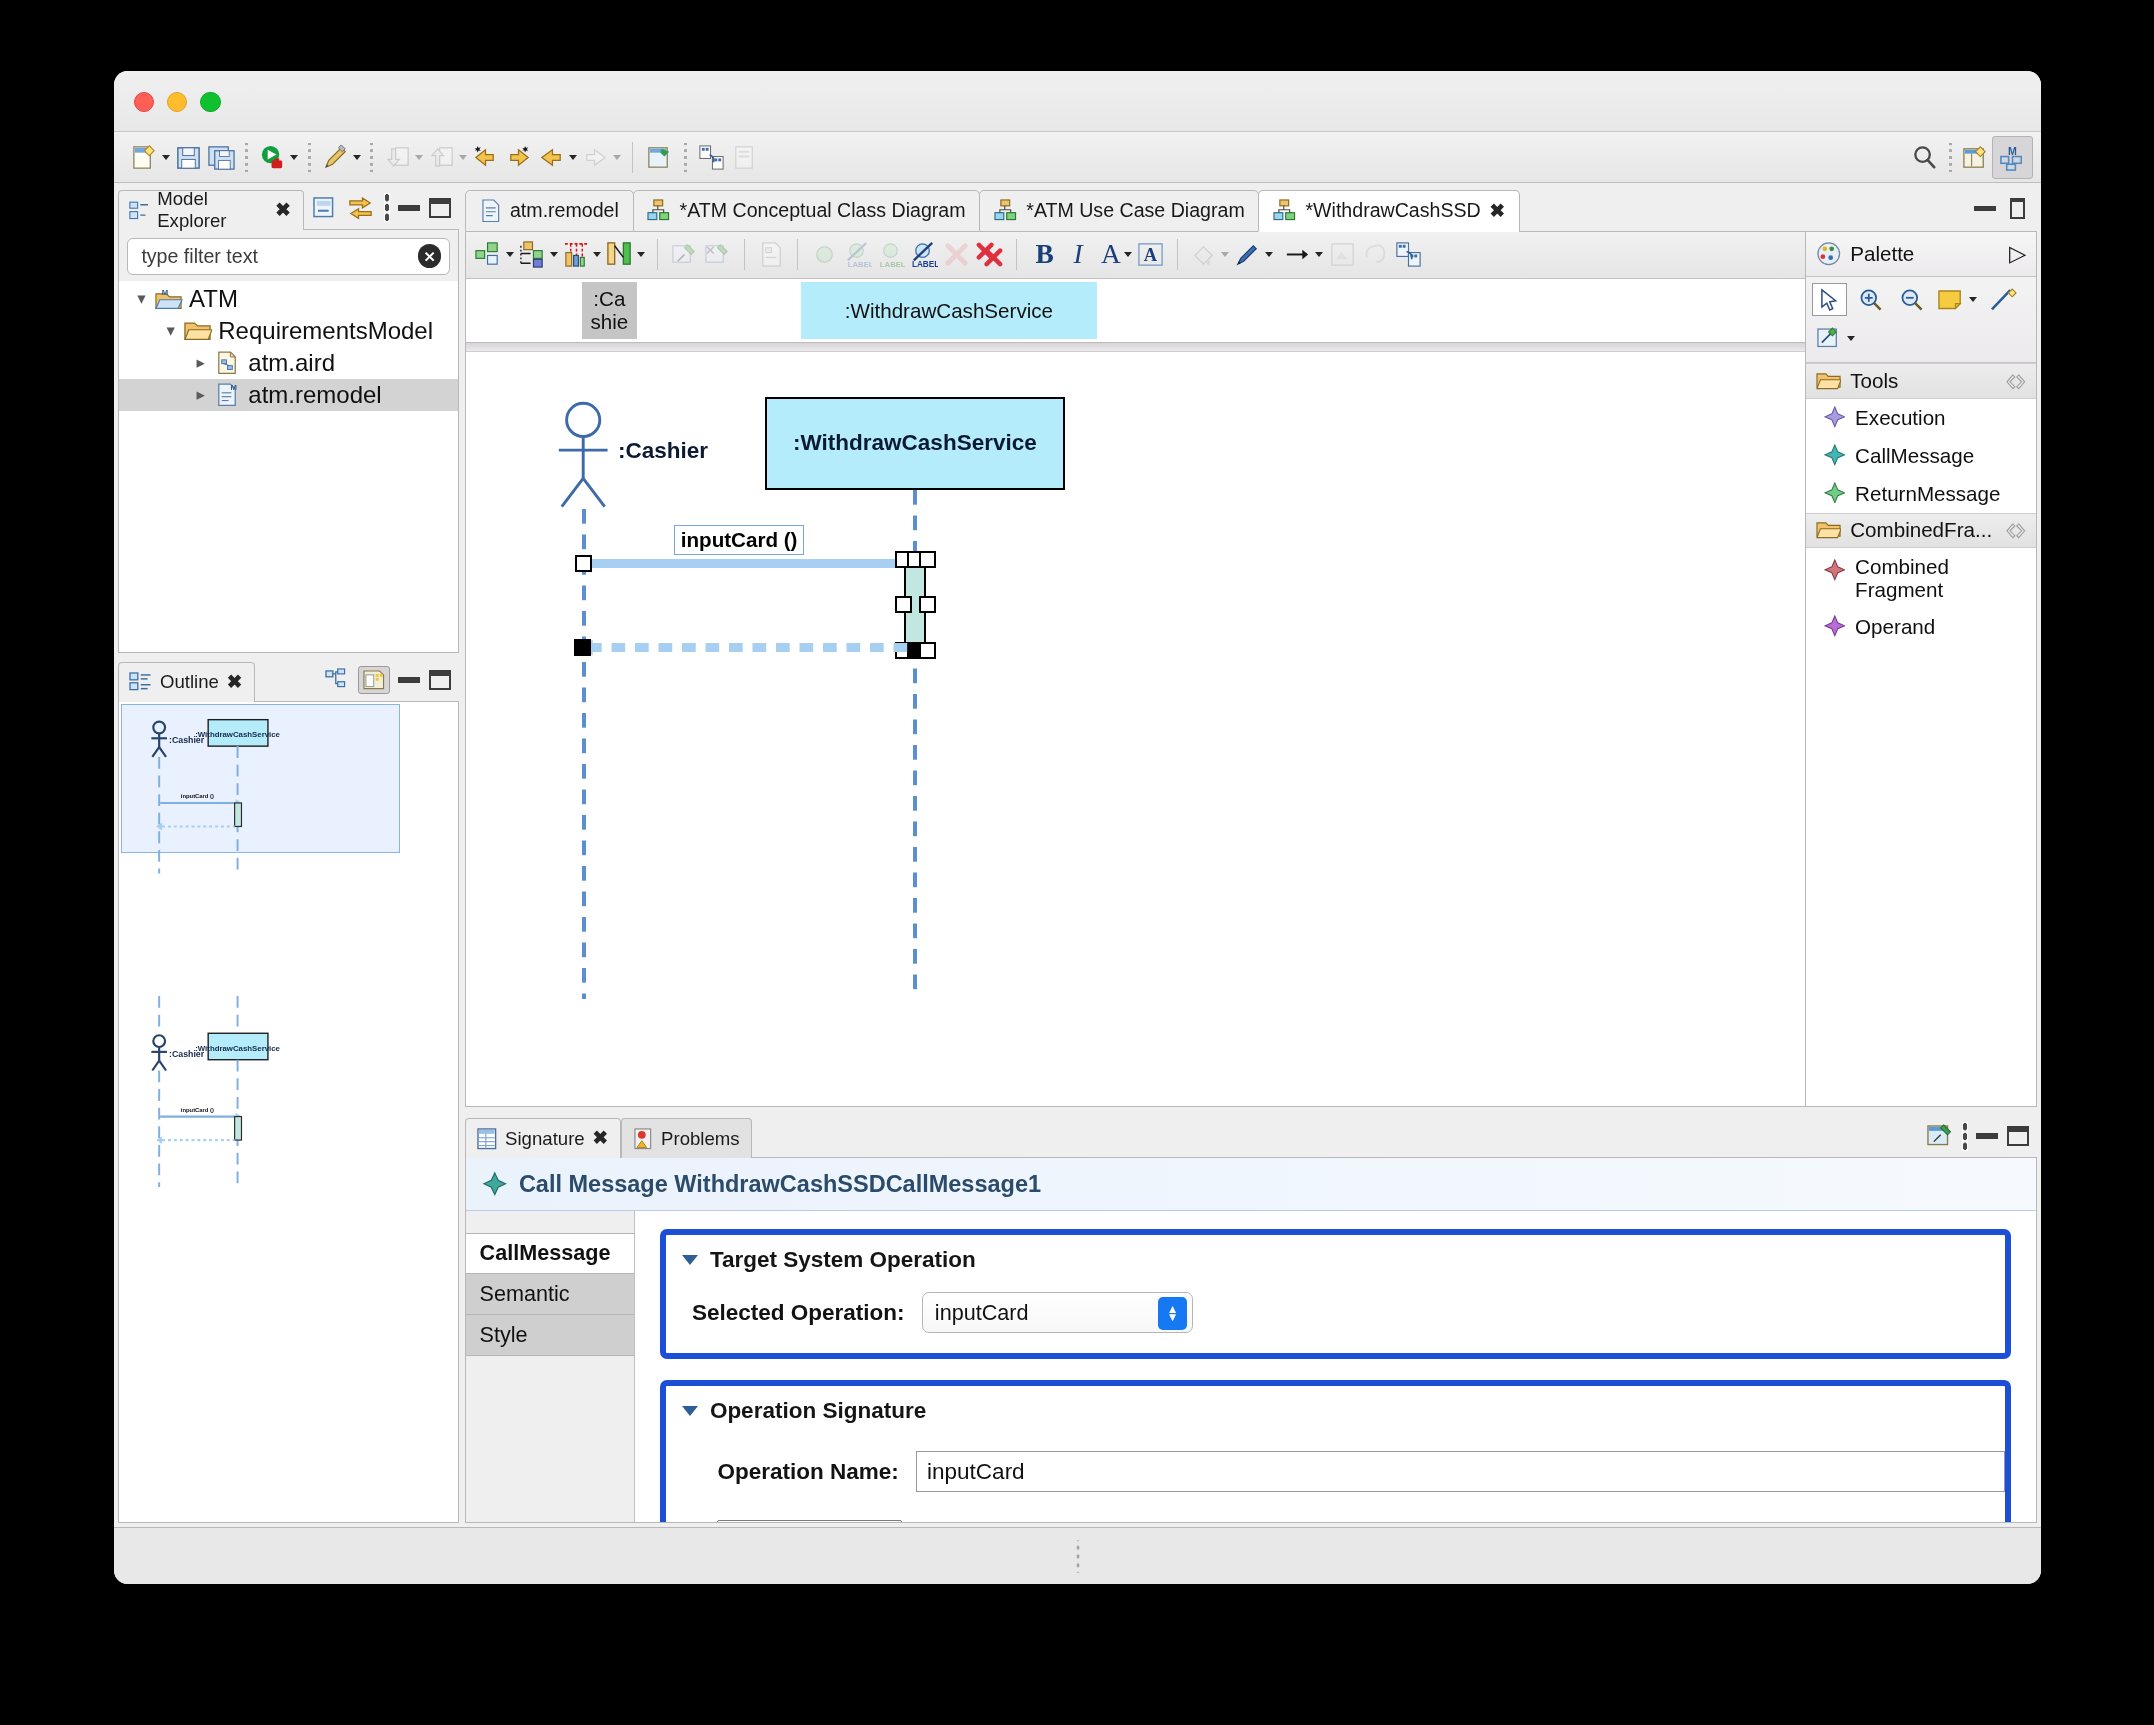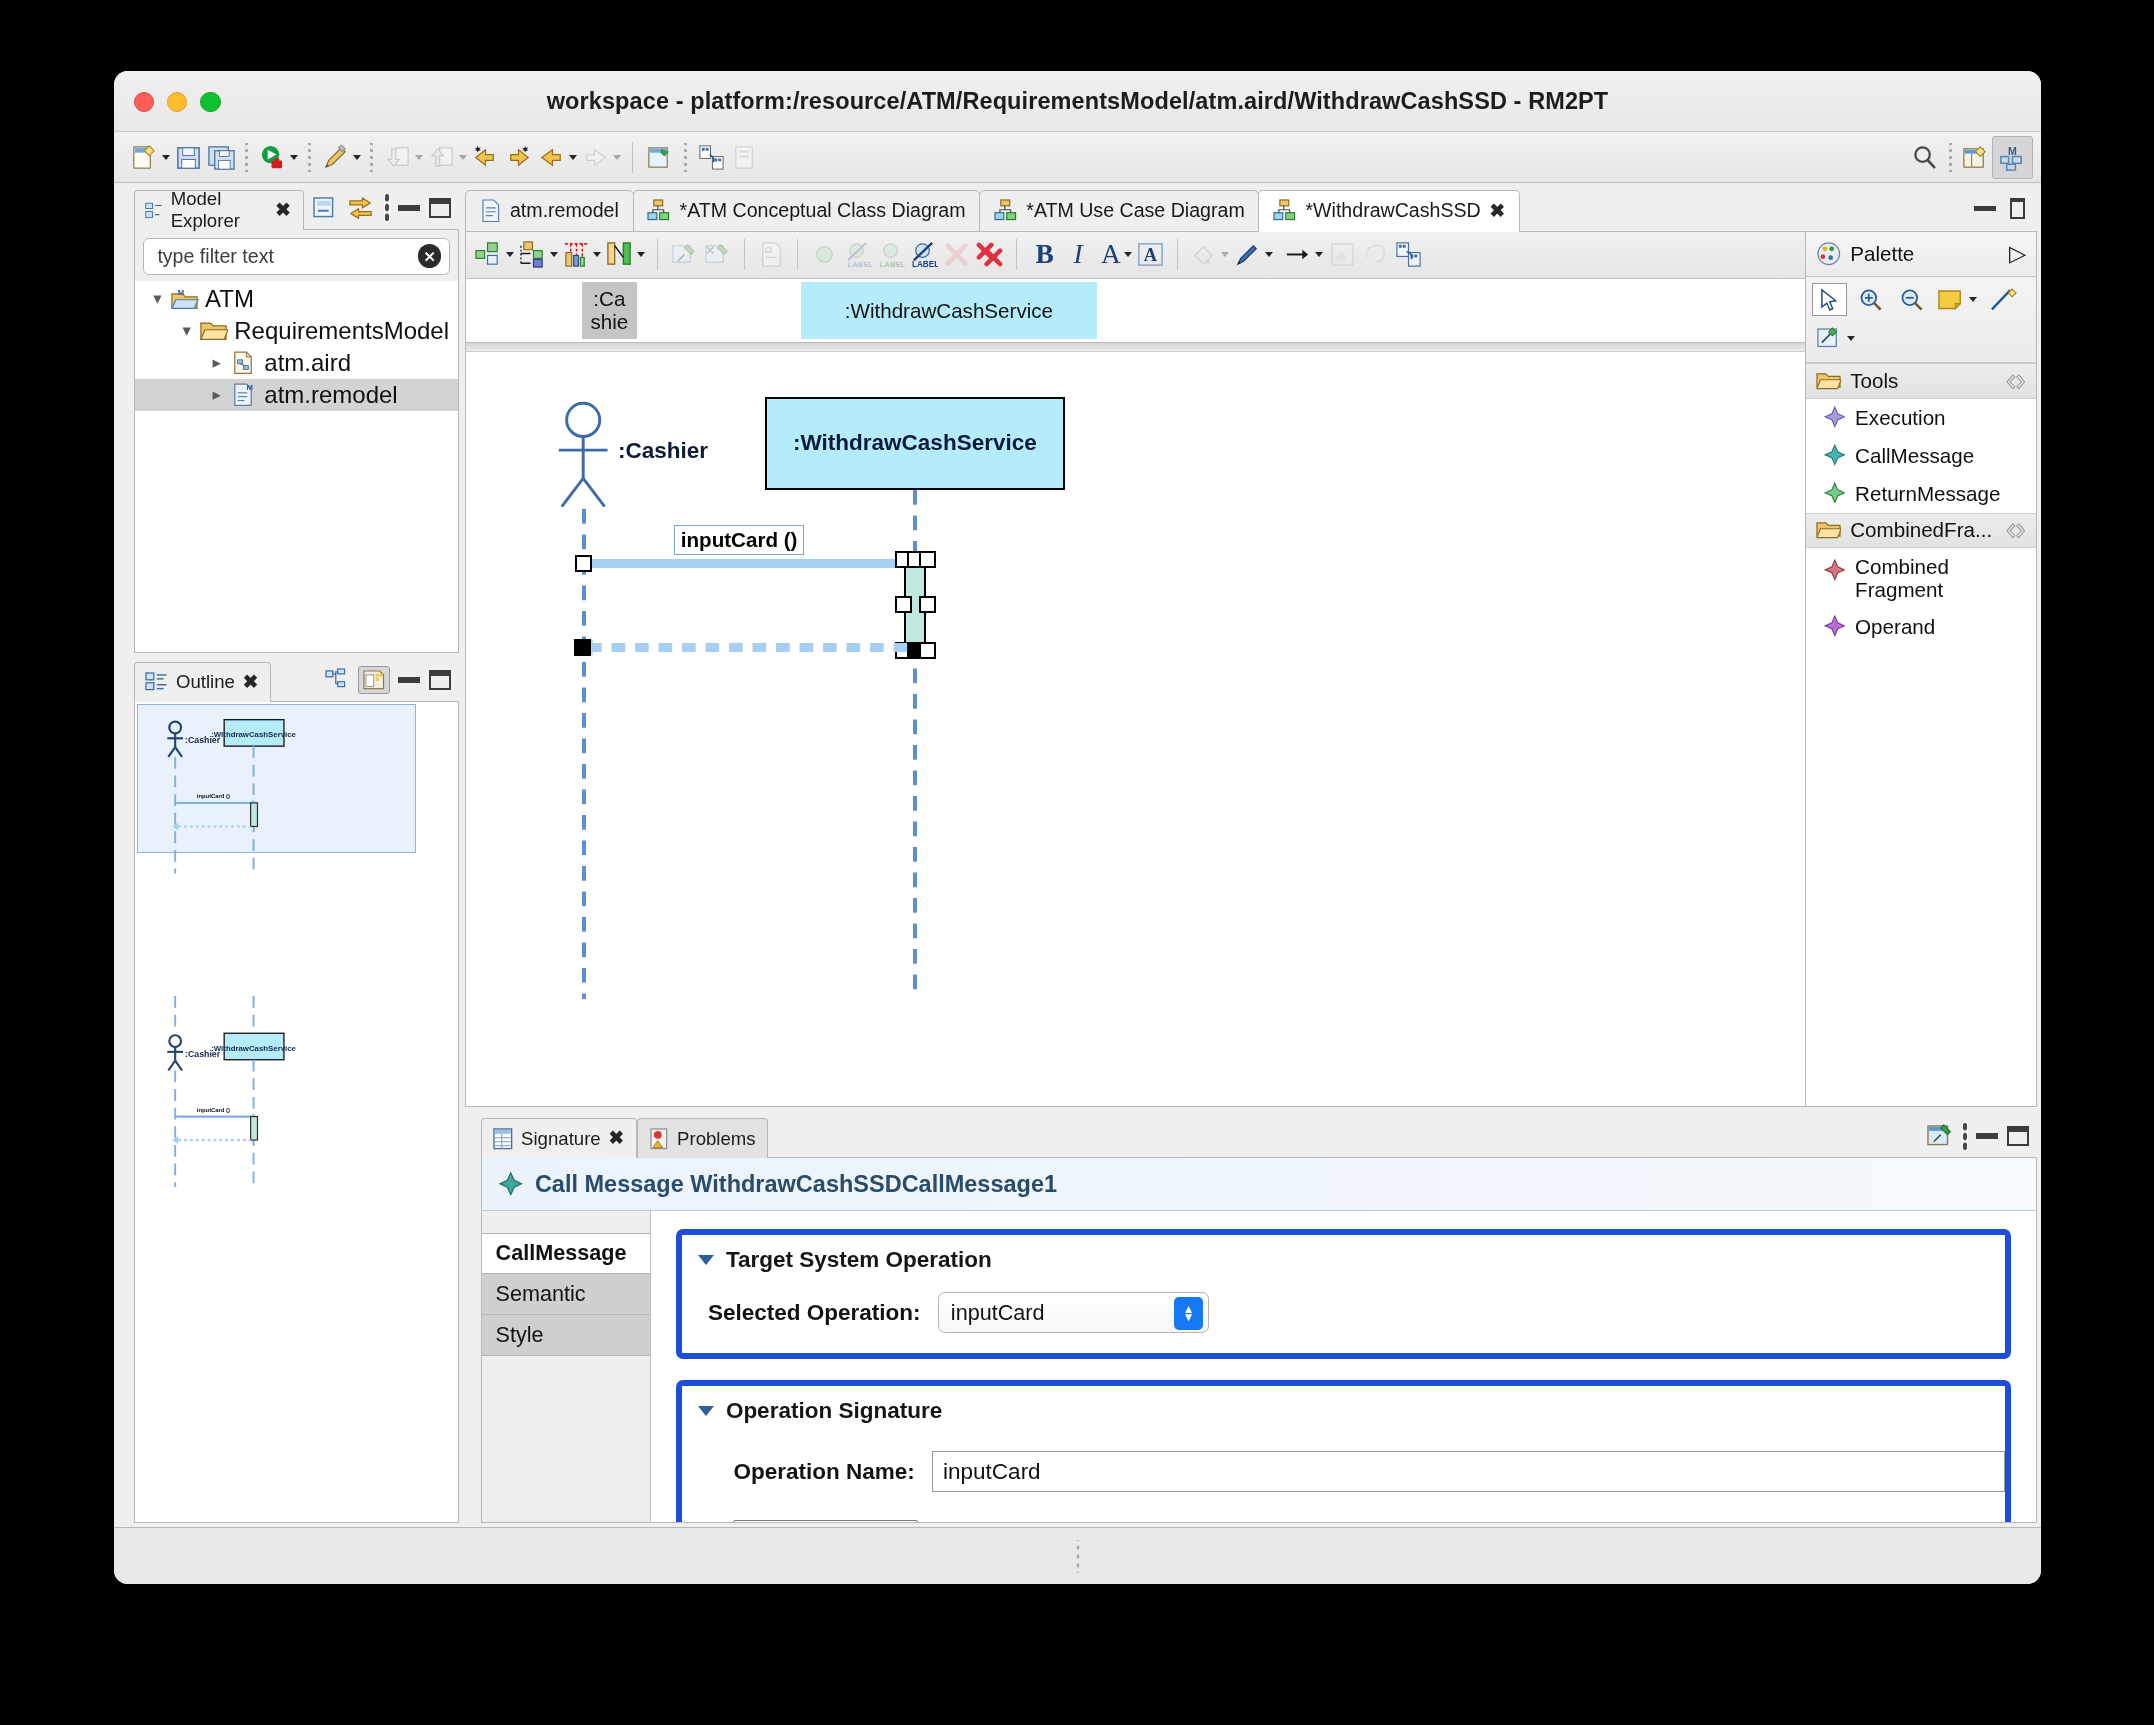--- a/index.html
+++ b/index.html
@@ -63,21 +63,21 @@
   .tb-line { width:1px;height:31px;background:#c4c2c4;margin:0 9.8px; }
   .tb-spacer { flex:1; }
   .tb-btn-active { background:#d7d5d7; border:1px solid #b4b2b4; border-radius:2.9px; padding:2.9px 4.9px; }
 
   
   #body { flex:1; display:flex; min-height:0; padding:0 0 0 0; background:#f0eff0; }
   #left-col { width:345px; min-width:345px; display:flex; flex-direction:column; padding:3.9px 0 3.9px 3.9px; }
   #right-col { flex:1; display:flex; flex-direction:column; min-width:0; padding:3.9px 3.9px 3.9px 5.9px;}
 
   
-  .view { background:#4c1d95; display:flex; flex-direction:column; min-height:0;margin-left:16px; }
+  .view { background:#4c1d95; display:flex; flex-direction:column; min-height:0; }
   .view-tabbar { height:43px; min-height:43px; display:flex; align-items:flex-end; background:#f0eff0; position:relative; }
   .vtab {
     display:flex; align-items:center; gap:7.8px;
     height:40px; padding:0 11.8px 0 9.8px;
     background:#f0eff0;
     border:1px solid #b9b7b9; border-bottom:none;
     border-radius:3.9px 3.9px 0 0;
     font-size:18.6px; color:#1b1b1b;
     position:relative; z-index:2;
   }
@@ -228,21 +228,20 @@
 <body>
 
 <div id="window">
 
   <div id="titlebar">
     <div class="traffic">
       <div class="dot red"></div>
       <div class="dot yellow"></div>
       <div class="dot green"></div>
     </div>
-    <div id="window-title">workspace - platform:/resource/ATM/RequirementsModel/atm.aird/WithdrawCashSSD - RM2PT</div>
   </div>
 
   <div id="toolbar">
 
     <div class="tb-item">
       <svg class="tb-ico" viewBox="0 0 30 30">
         <rect x="4" y="4" width="17" height="22" fill="#fdfdf4" stroke="#8a7f55" stroke-width="1.3"></rect>
         <rect x="5" y="5" width="15" height="5" fill="#6fa8dc"></rect>
         <path d="M20 3 l5 5 -5 5 -5-5z" fill="#ffe27a" stroke="#b08f2a" stroke-width="1.2"></path>
       </svg>

